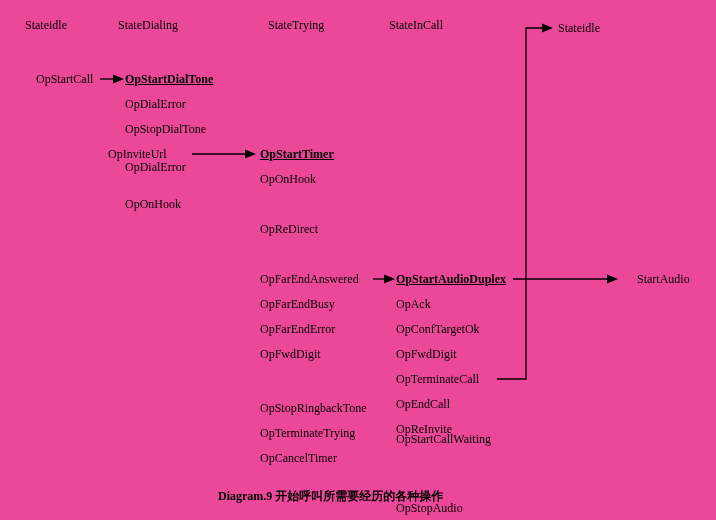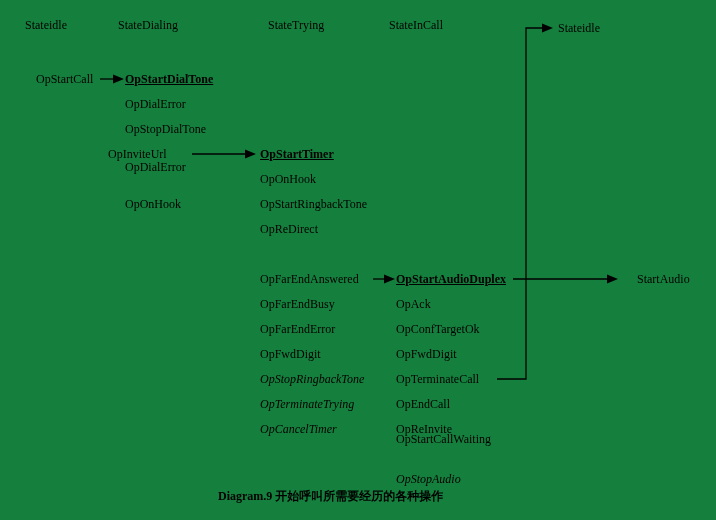--- a/index.html
+++ b/index.html
@@ -4,39 +4,39 @@
 <style>
   html, body {
     margin: 0;
     padding: 0;
     background: #ffffff;
   }
   #stage {
     position: relative;
     width: 716px;
     height: 520px;
-    background: #15803d;
+    background: #ec4899;
     font-family: "Liberation Serif", "DejaVu Serif", serif;
     font-size: 12px;
     color: #000000;
     overflow: hidden;
   }
   .lbl {
     position: absolute;
     white-space: nowrap;
     line-height: 14px;
   }
   .hdr { }
   .op { }
   .op-key {
     font-weight: bold;
     text-decoration: underline;
   }
   .op-em {
-    font-style: italic;
+    margin-top: 29px;
   }
   .caption {
     font-weight: bold;
   }
   #connectors {
     position: absolute;
     left: 0;
     top: 0;
     pointer-events: none;
   }
@@ -88,21 +88,20 @@
 
   <div class="lbl op op-key" style="left:125px;top:72px">OpStartDialTone</div>
   <div class="lbl op" style="left:125px;top:97px">OpDialError</div>
   <div class="lbl op" style="left:125px;top:122px">OpStopDialTone</div>
   <div class="lbl op" style="left:108px;top:147px">OpInviteUrl</div>
   <div class="lbl op" style="left:125px;top:160px">OpDialError</div>
   <div class="lbl op" style="left:125px;top:197px">OpOnHook</div>
 
   <div class="lbl op op-key" style="left:260px;top:147px">OpStartTimer</div>
   <div class="lbl op" style="left:260px;top:172px">OpOnHook</div>
-  <div class="lbl op" style="left:260px;top:197px">OpStartRingbackTone</div>
   <div class="lbl op" style="left:260px;top:222px">OpReDirect</div>
   <div class="lbl op" style="left:260px;top:272px">OpFarEndAnswered</div>
   <div class="lbl op" style="left:260px;top:297px">OpFarEndBusy</div>
   <div class="lbl op" style="left:260px;top:322px">OpFarEndError</div>
   <div class="lbl op" style="left:260px;top:347px">OpFwdDigit</div>
   <div class="lbl op op-em" style="left:260px;top:372px">OpStopRingbackTone</div>
   <div class="lbl op op-em" style="left:260px;top:397px">OpTerminateTrying</div>
   <div class="lbl op op-em" style="left:260px;top:422px">OpCancelTimer</div>
 
   <div class="lbl op op-key" style="left:396px;top:272px">OpStartAudioDuplex</div>

